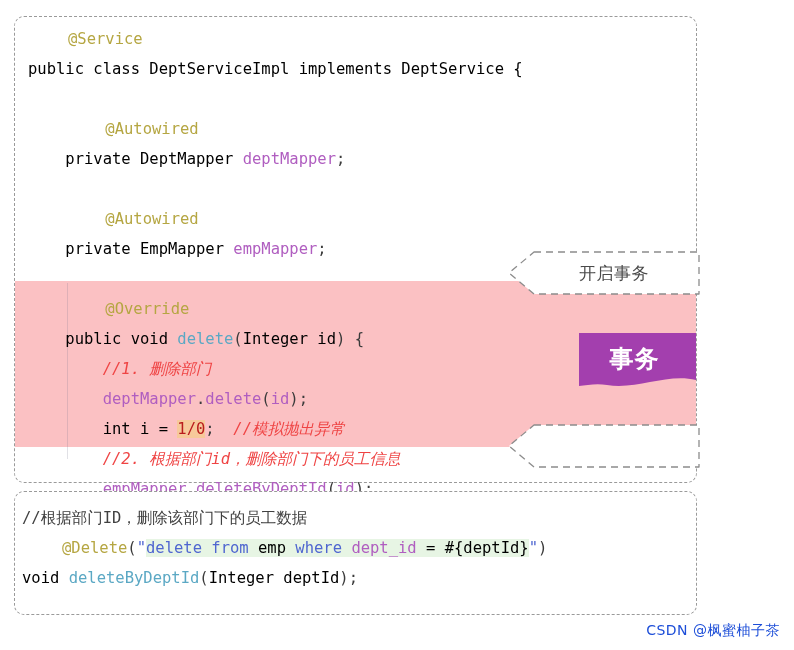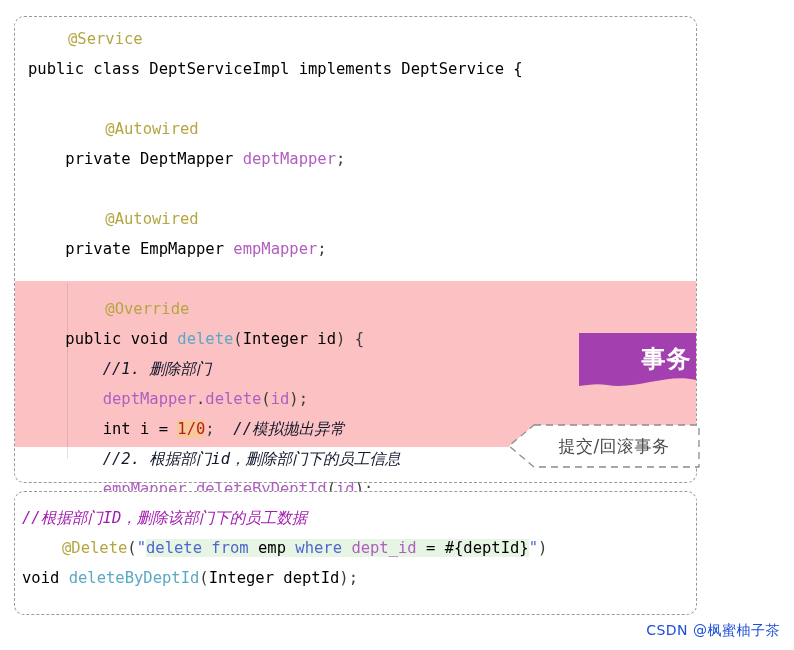--- a/index.html
+++ b/index.html
@@ -55,22 +55,22 @@
     height: 30px;
     line-height: 30px;
   }
 
   
   .t-anno   { color: #b5a642; margin-left: 40px; }
   .t-kw     { color: #000000; }
   .t-field  { color: #b05ec0; }
   .t-method { color: #5ba8c4; }
   .t-plain  { color: #000000; }
-  .t-cmt    { color: #0f172a; font-style: italic; }
-  .t-cmt-g  { color: #a21caf; font-style: italic; }
+  .t-cmt    { color: #ef4444; font-style: italic; }
+  .t-cmt-g  { color: #404040; }
   .t-num    { color: #b91c1c; }
   .t-str    { color: #4f66d0; }
   .t-punct  { color: #3b3b3b; }
 
   .hl-num {
     background: #f7c99a;
   }
   .hl-sql {
     background: #e7f5e4;
   }
@@ -109,21 +109,20 @@
     width: 111px;
     height: 52px;
     display: flex;
     align-items: center;
     justify-content: center;
     color: #ffffff;
     font-size: 24px;
     font-weight: bold;
     font-family: "DejaVu Sans", sans-serif;
     letter-spacing: 1px;
-    padding-left: 32px;
   }
 
   
   .callout {
     position: absolute;
     height: 44px;
   }
   .callout svg {
     position: absolute;
     left: 0;
@@ -179,26 +178,31 @@
 
   <div class="code" id="service-code" style="left:28px; top:24px;"><div class="code-line"><span class="t-anno">@Service</span></div><div class="code-line"><span class="t-kw">public</span><span class="t-plain"> </span><span class="t-kw">class</span><span class="t-plain"> DeptServiceImpl </span><span class="t-kw">implements</span><span class="t-plain"> DeptService {</span></div><div class="code-line"><span class="t-plain"></span>&nbsp;</div><div class="code-line"><span>    </span><span class="t-anno">@Autowired</span></div><div class="code-line"><span>    </span><span class="t-kw">private</span><span class="t-plain"> DeptMapper </span><span class="t-field">deptMapper</span><span class="t-punct">;</span></div><div class="code-line"><span class="t-plain"></span>&nbsp;</div><div class="code-line"><span>    </span><span class="t-anno">@Autowired</span></div><div class="code-line"><span>    </span><span class="t-kw">private</span><span class="t-plain"> EmpMapper </span><span class="t-field">empMapper</span><span class="t-punct">;</span></div><div class="code-line"><span class="t-plain"></span>&nbsp;</div><div class="code-line"><span>    </span><span class="t-anno">@Override</span></div><div class="code-line"><span>    </span><span class="t-kw">public</span><span class="t-plain"> </span><span class="t-kw">void</span><span class="t-plain"> </span><span class="t-method">delete</span><span class="t-punct">(</span><span class="t-plain">Integer id</span><span class="t-punct">) {</span></div><div class="code-line"><span>        </span><span class="t-cmt">//1. 删除部门</span></div><div class="code-line"><span>        </span><span class="t-field">deptMapper</span><span class="t-punct">.</span><span class="t-field">delete</span><span class="t-punct">(</span><span class="t-field">id</span><span class="t-punct">);</span></div><div class="code-line"><span>        </span><span class="t-kw">int</span><span class="t-plain"> i = </span><span class="t-num hl-num">1/0</span><span class="t-punct">;</span><span class="t-plain">  </span><span class="t-cmt">//模拟抛出异常</span></div><div class="code-line"><span>        </span><span class="t-cmt">//2. 根据部门id，删除部门下的员工信息</span></div><div class="code-line"><span>        </span><span class="t-field">empMapper</span><span class="t-punct">.</span><span class="t-field">deleteByDeptId</span><span class="t-punct">(</span><span class="t-field">id</span><span class="t-punct">);</span></div><div class="code-line"><span>    </span><span class="t-punct">}</span></div></div>
 
   <div id="tx-banner">
     <svg width="117" height="61" viewBox="0 0 117 61" xmlns="http://www.w3.org/2000/svg">
       <path d="M0,0 L117,0 L117,47 C88,40 58,57 28,52 C18,50 8,52 0,53 Z" fill="#a33fae"></path>
     </svg>
     <div class="label">事务</div>
   </div>
 
+  <div class="callout" id="callout-begin">
+    <svg width="192" height="44" viewBox="0 0 192 44" xmlns="http://www.w3.org/2000/svg">
+      <path d="M26,1 L191,1 L191,43 L26,43 L1,22 Z" fill="#ffffff" stroke="#8c8c8c" stroke-width="1.3" stroke-dasharray="7 5" stroke-linejoin="round"></path>
+    </svg>
+    <div class="ctext">开启事务</div>
+  </div>
 
   <div class="callout" id="callout-commit">
     <svg width="192" height="44" viewBox="0 0 192 44" xmlns="http://www.w3.org/2000/svg">
       <path d="M26,1 L191,1 L191,43 L26,43 L1,22 Z" fill="#ffffff" stroke="#8c8c8c" stroke-width="1.3" stroke-dasharray="7 5" stroke-linejoin="round"></path>
     </svg>
-    <div class="ctext">提交/回滚事务</div>
   </div>
 
   <div class="panel" id="panel-mapper"></div>
   <div class="code" id="mapper-code" style="left:22px; top:503px;"><div class="code-line"><span class="t-cmt-g">//根据部门ID，删除该部门下的员工数据</span></div><div class="code-line"><span class="t-anno">@Delete</span><span class="t-punct">(</span><span class="t-str">"</span><span class="t-str hl-sql">delete</span><span class="t-plain hl-sql"> </span><span class="t-str hl-sql">from</span><span class="t-plain hl-sql"> emp </span><span class="t-str hl-sql">where</span><span class="t-plain hl-sql"> </span><span class="t-field hl-sql">dept_id</span><span class="t-plain hl-sql"> = </span><span class="t-plain hl-sql">#{deptId}</span><span class="t-str">"</span><span class="t-punct">)</span></div><div class="code-line"><span class="t-kw">void</span><span class="t-plain"> </span><span class="t-method">deleteByDeptId</span><span class="t-punct">(</span><span class="t-plain">Integer deptId</span><span class="t-punct">);</span></div></div>
 
   <div id="watermark">CSDN @枫蜜柚子茶</div>
 
 </div>
 
 </body></html>

